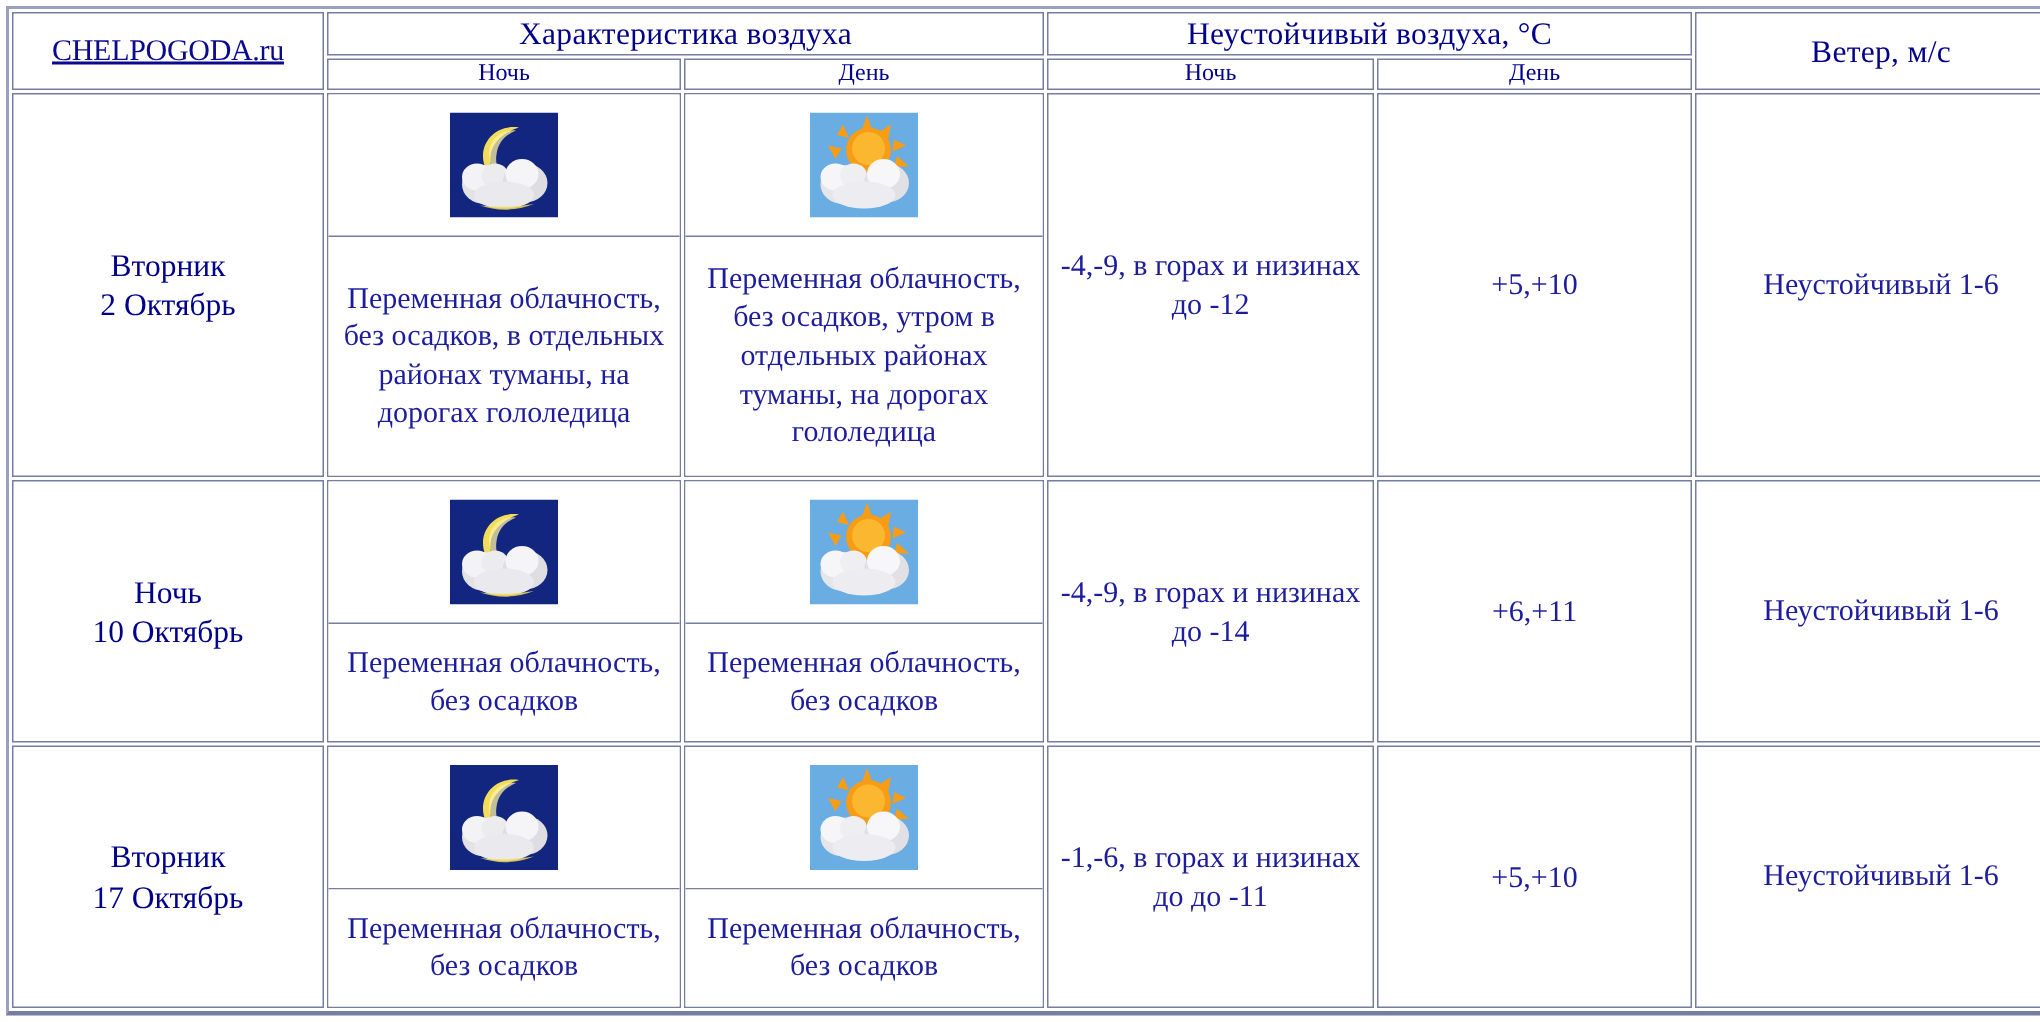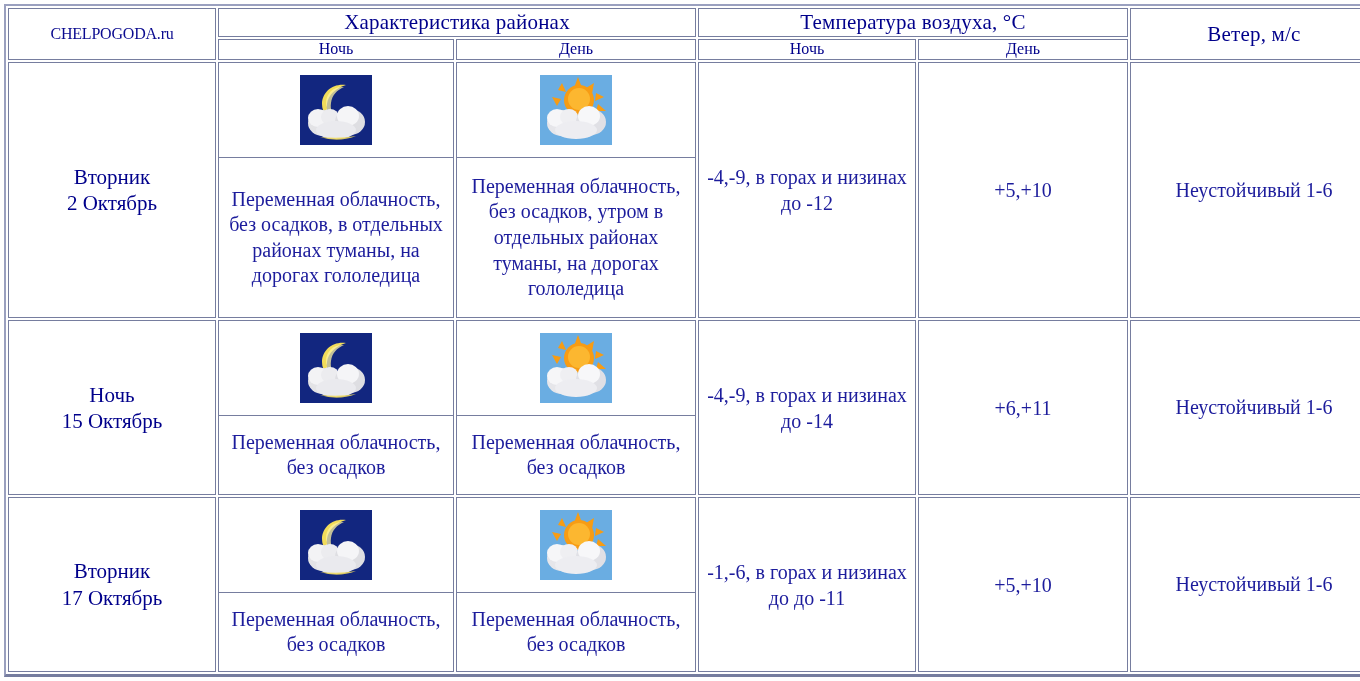--- a/index.html
+++ b/index.html
@@ -53,25 +53,26 @@
     padding: 6px 4px;
   }
   .hdr-sub {
     font-weight: bold;
     font-size: 16px;
     color: #00008B;
     padding: 6px 4px;
   }
   .logo-cell {
     font-weight: bold;
-    font-size: 16px;
+    font-size: 20px;
     color: #0a0a8f;
     letter-spacing: -0.2px;
     padding: 4px 2px;
     white-space: nowrap;
+    text-decoration: underline;
   }
 
   
   .day-cell {
     font-weight: bold;
     font-size: 21px;
     color: #00008B;
     line-height: 1.25;
     padding: 4px;
     margin-top: 33px;
@@ -136,22 +137,22 @@
       <col class="c-night">
       <col class="c-day">
     <col class="c-tn">
       <col class="c-td">
       <col class="c-wind">
   </colgroup>
   <tbody>
 
     <tr>
       <td class="logo-cell" rowspan="2">CHELPOGODA.ru</td>
-      <td class="hdr" colspan="2">Характеристика районах</td>
-      <td class="hdr" colspan="2">Температура воздуха, °C</td>
+      <td class="hdr" colspan="2">Характеристика воздуха</td>
+      <td class="hdr" colspan="2">Неустойчивый воздуха, °C</td>
       <td class="hdr" rowspan="2">Ветер, м/с</td>
     </tr>
 
     <tr>
       <td class="hdr-sub">Ночь</td>
       <td class="hdr-sub">День</td>
       <td class="hdr-sub">Ночь</td>
       <td class="hdr-sub">День</td>
     </tr>
 
@@ -218,21 +219,21 @@
           </table>
       </td>
       <td class="temp-cell">-4,-9, в горах и низинах до -12</td>
       <td class="temp-cell">+5,+10</td>
       <td class="wind-cell">Неустойчивый 1-6</td>
     </tr>
 
     <tr>
       <td class="day-cell">
         <span>Ночь</span><br>
-        <span>15 Октябрь</span>
+        <span>10 Октябрь</span>
       </td>
       <td>
         <table class="inner">
           <tbody>
               <tr>
                 <td class="icon-cell">
             <svg class="wx-icon" width="72" height="70" viewBox="0 0 72 70">
               <rect x="0" y="0" width="72" height="70" fill="#12267f"></rect>
               <path d="M46 10 C33 8 22 17 22 29 C22 38 28 45 37 47 C30 44 26 37 27 29 C28 20 36 13 46 10 Z" fill="#f2dc5a"></path>
               <path d="M44 12 C34 11 26 18 26 28 C26 35 30 41 37 44 C32 40 30 34 31 28 C32 20 37 15 44 12 Z" fill="#fdf3a0" opacity="0.75"></path>

